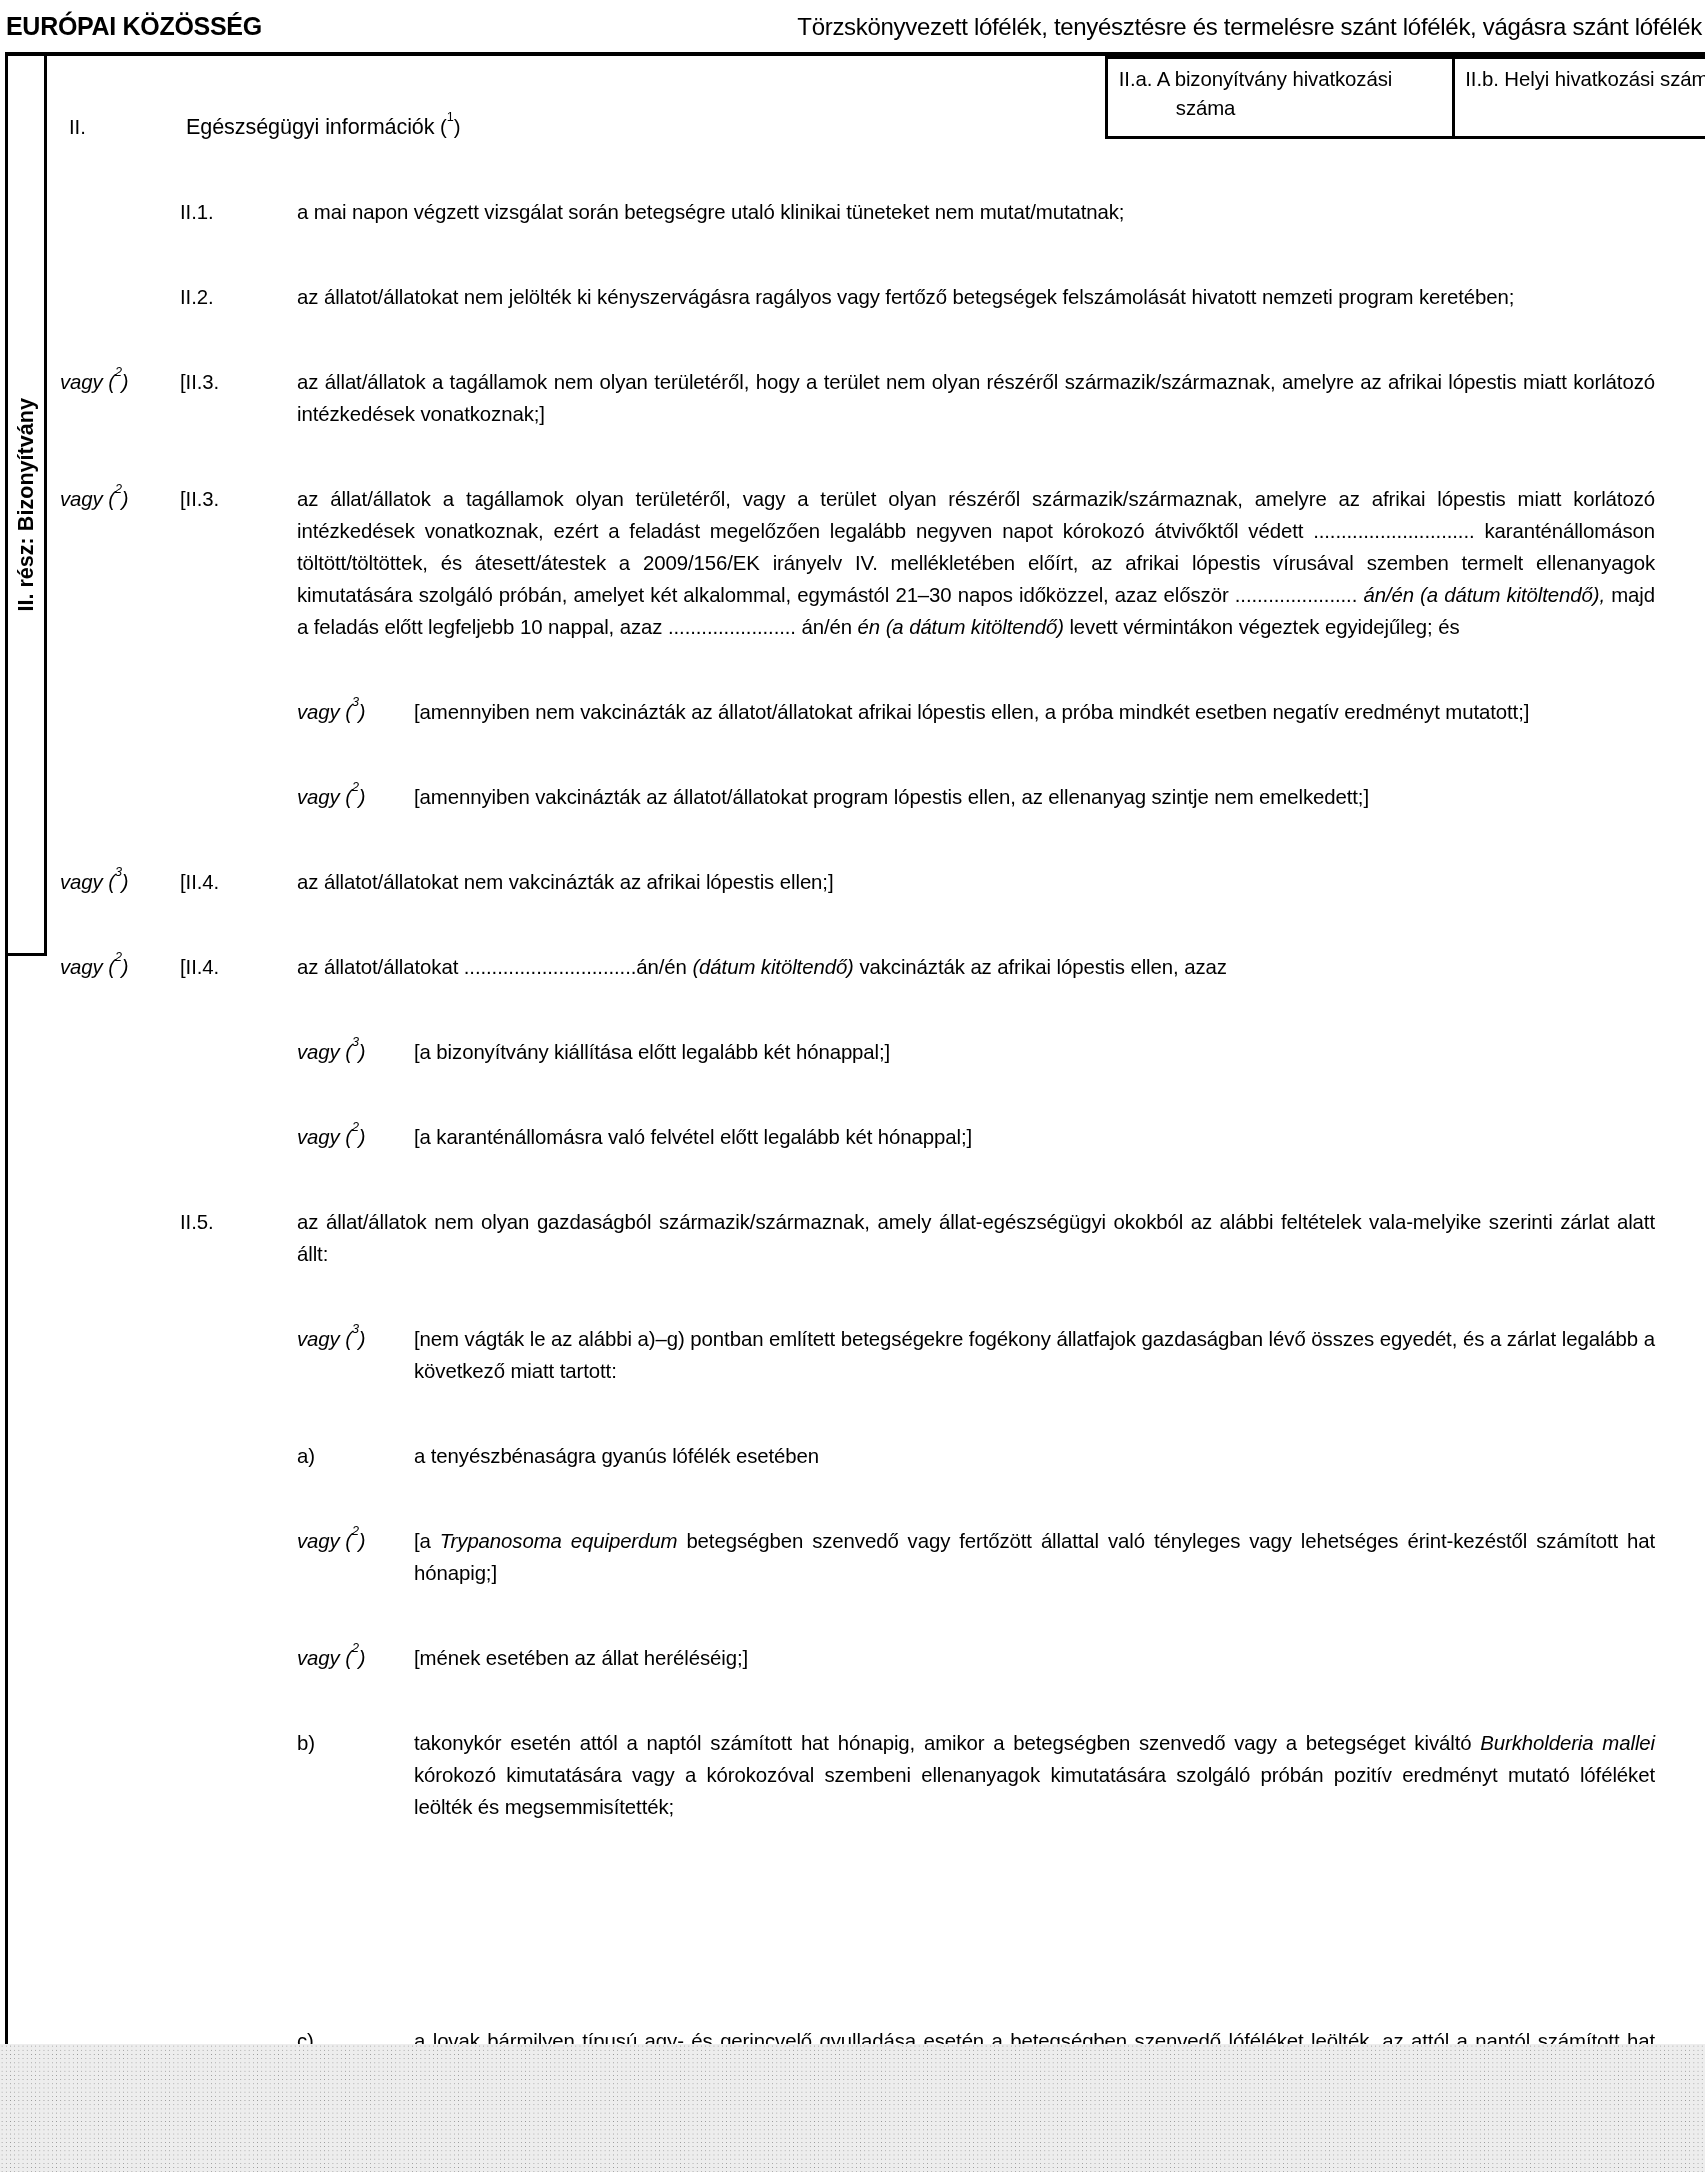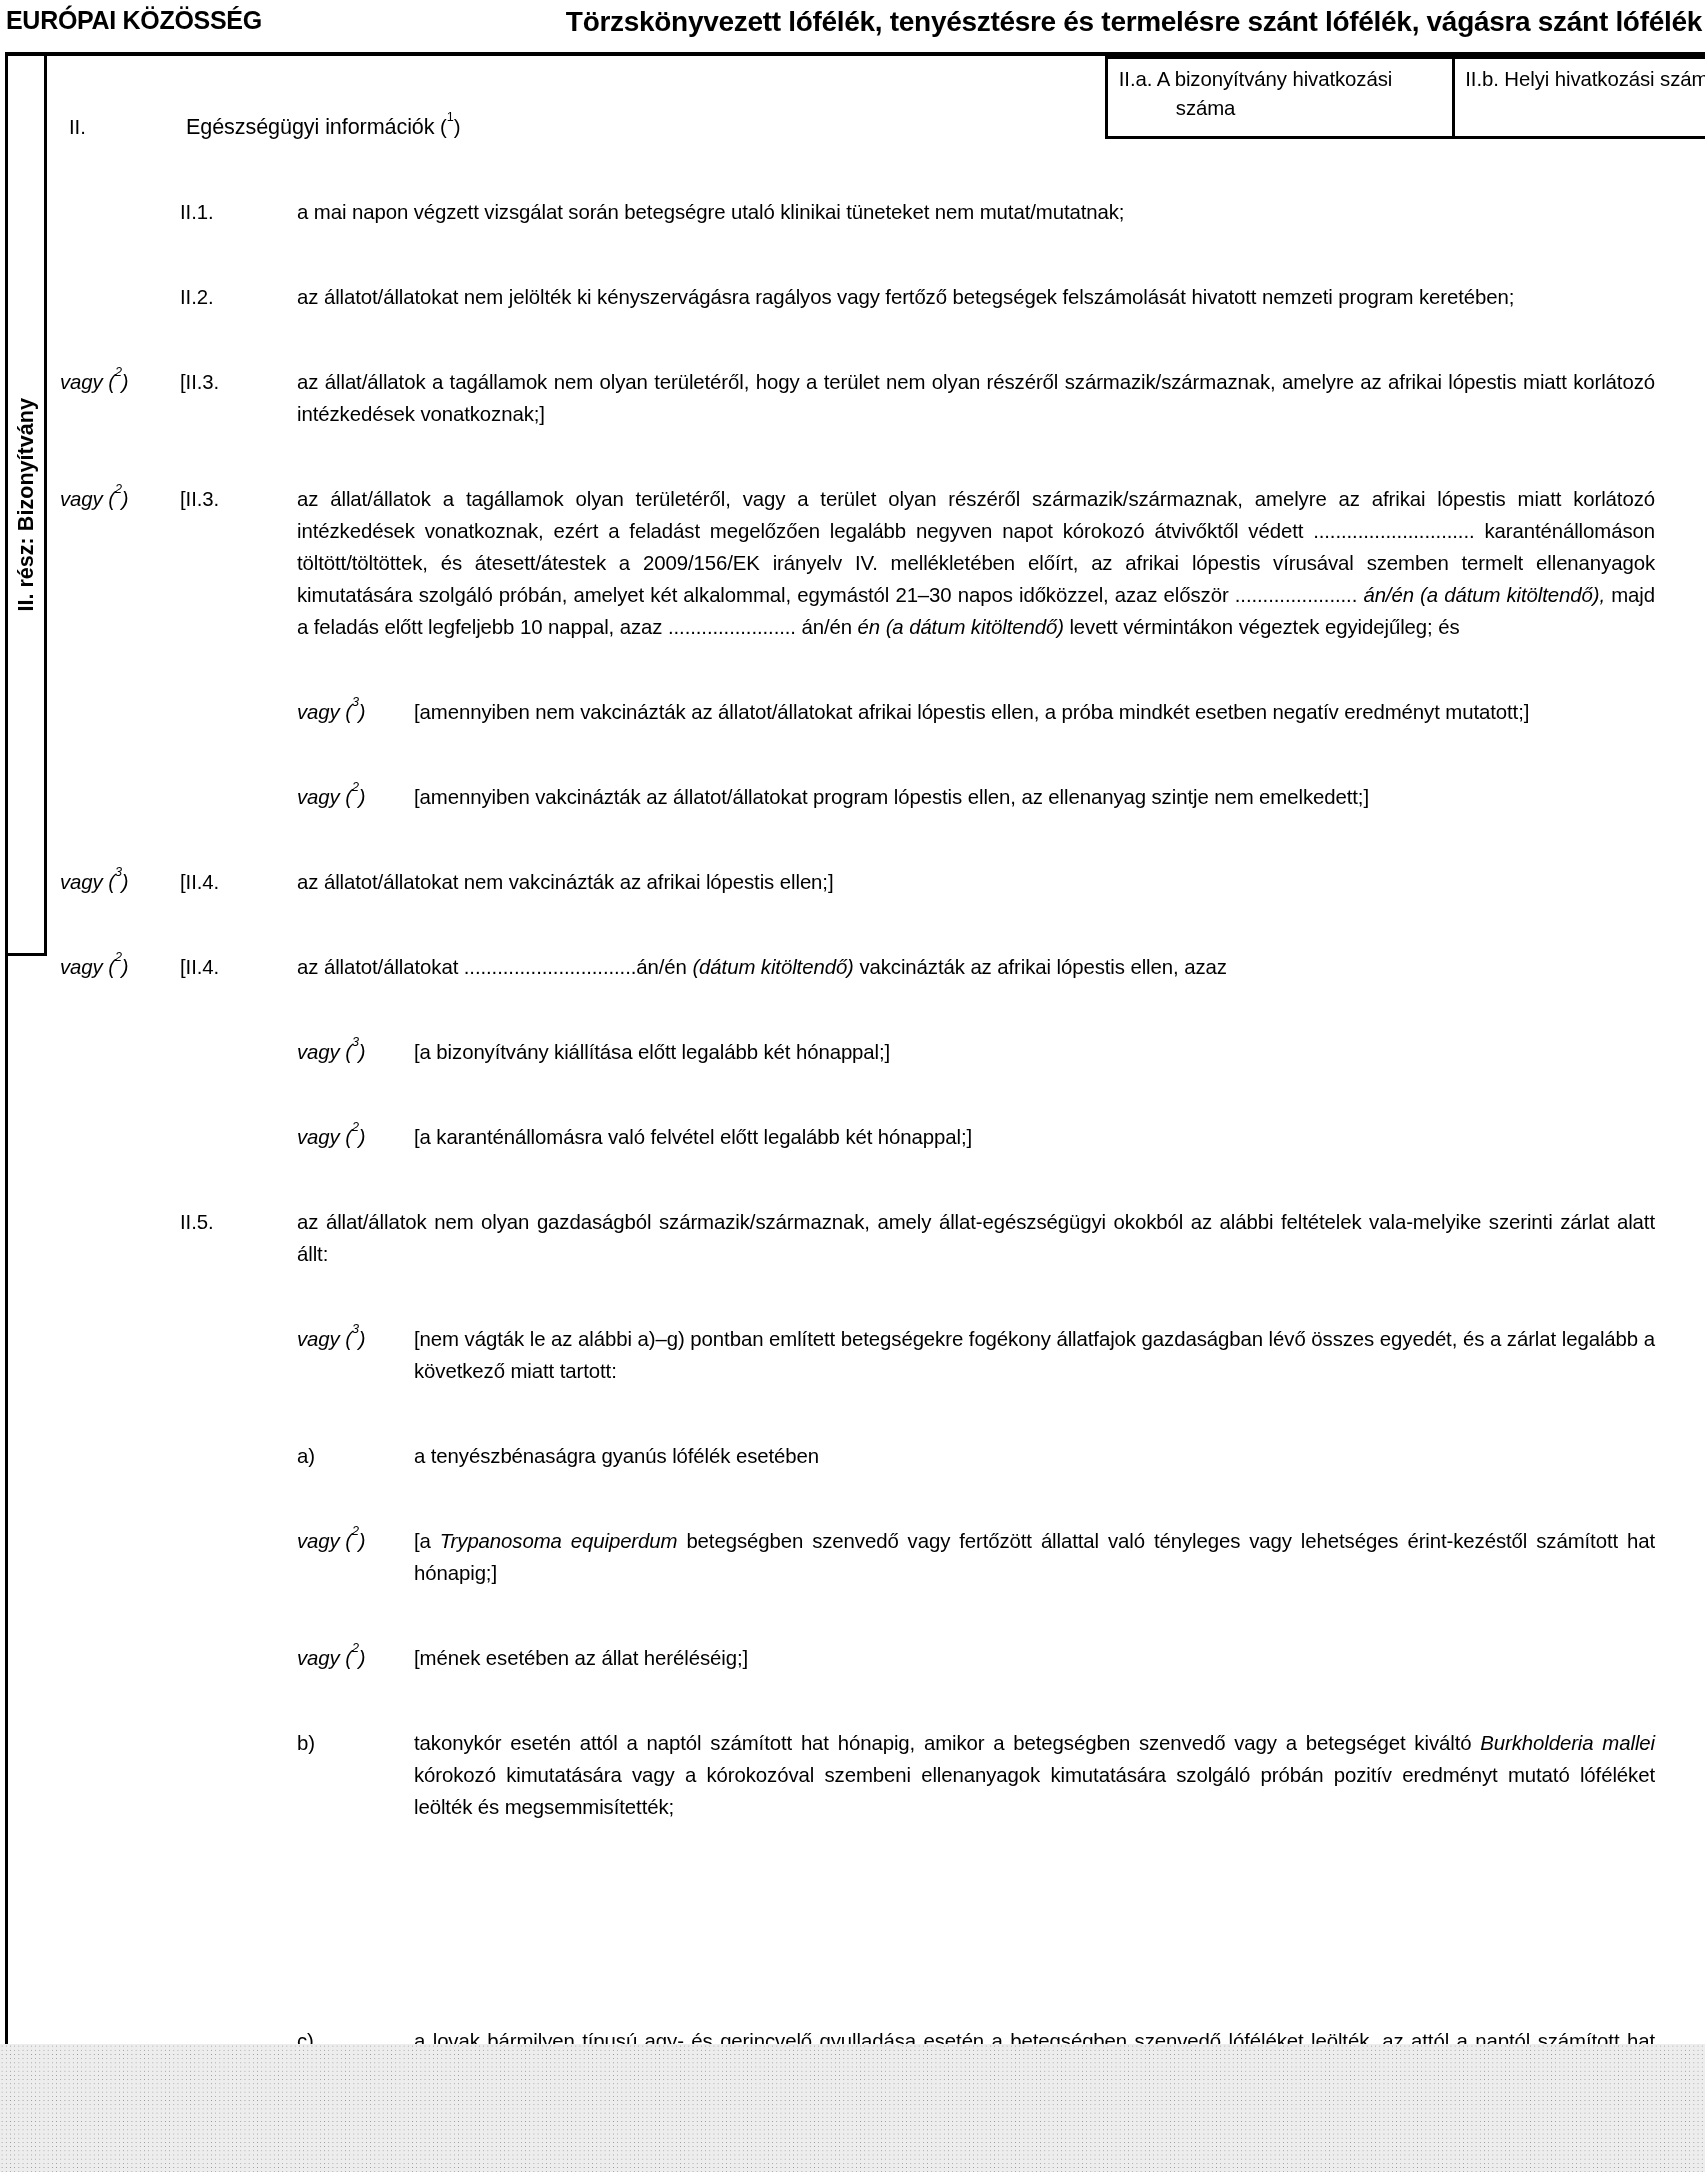--- a/index.html
+++ b/index.html
@@ -6,25 +6,25 @@
   body {
     width: 1705px; height: 2172px;
     position: relative;
     background: #ffffff;
     color: #000000;
     font-family: "Liberation Sans", sans-serif;
     overflow: hidden;
   }
   
   .topbar {
-    position: absolute; left: 6px; right: 3px; top: 6px;
-    display: flex; justify-content: space-between; align-items: flex-start;
+    position: absolute; left: 6px; right: 3px; top: 12px;
+    display: flex; justify-content: space-between; align-items: flex-end;
   }
   .topbar .lft { font-size: 25px; font-weight: bold; letter-spacing: -0.3px; }
-  .topbar .rgt { font-size: 28px; font-weight: bold; letter-spacing: -0.3px; text-align: right; }
+  .topbar .rgt { font-size: 24px; font-weight: normal; letter-spacing: -0.3px; text-align: right; }
   .top-rule { position: absolute; left: 4.8px; right: 0; top: 52px; height: 4.2px; background: #000; }
 
   
   .page-left-border { position: absolute; left: 4.8px; top: 56px; width: 3px; height: 1988px; background: #000; }
   .sidebar-box {
     position: absolute; left: 7.8px; top: 56px; width: 36px; height: 897px;
     border-right: 3px solid #000; border-bottom: 3px solid #000;
     display: flex; align-items: center; justify-content: center;
   }
   .sidebar-box .vtext {

